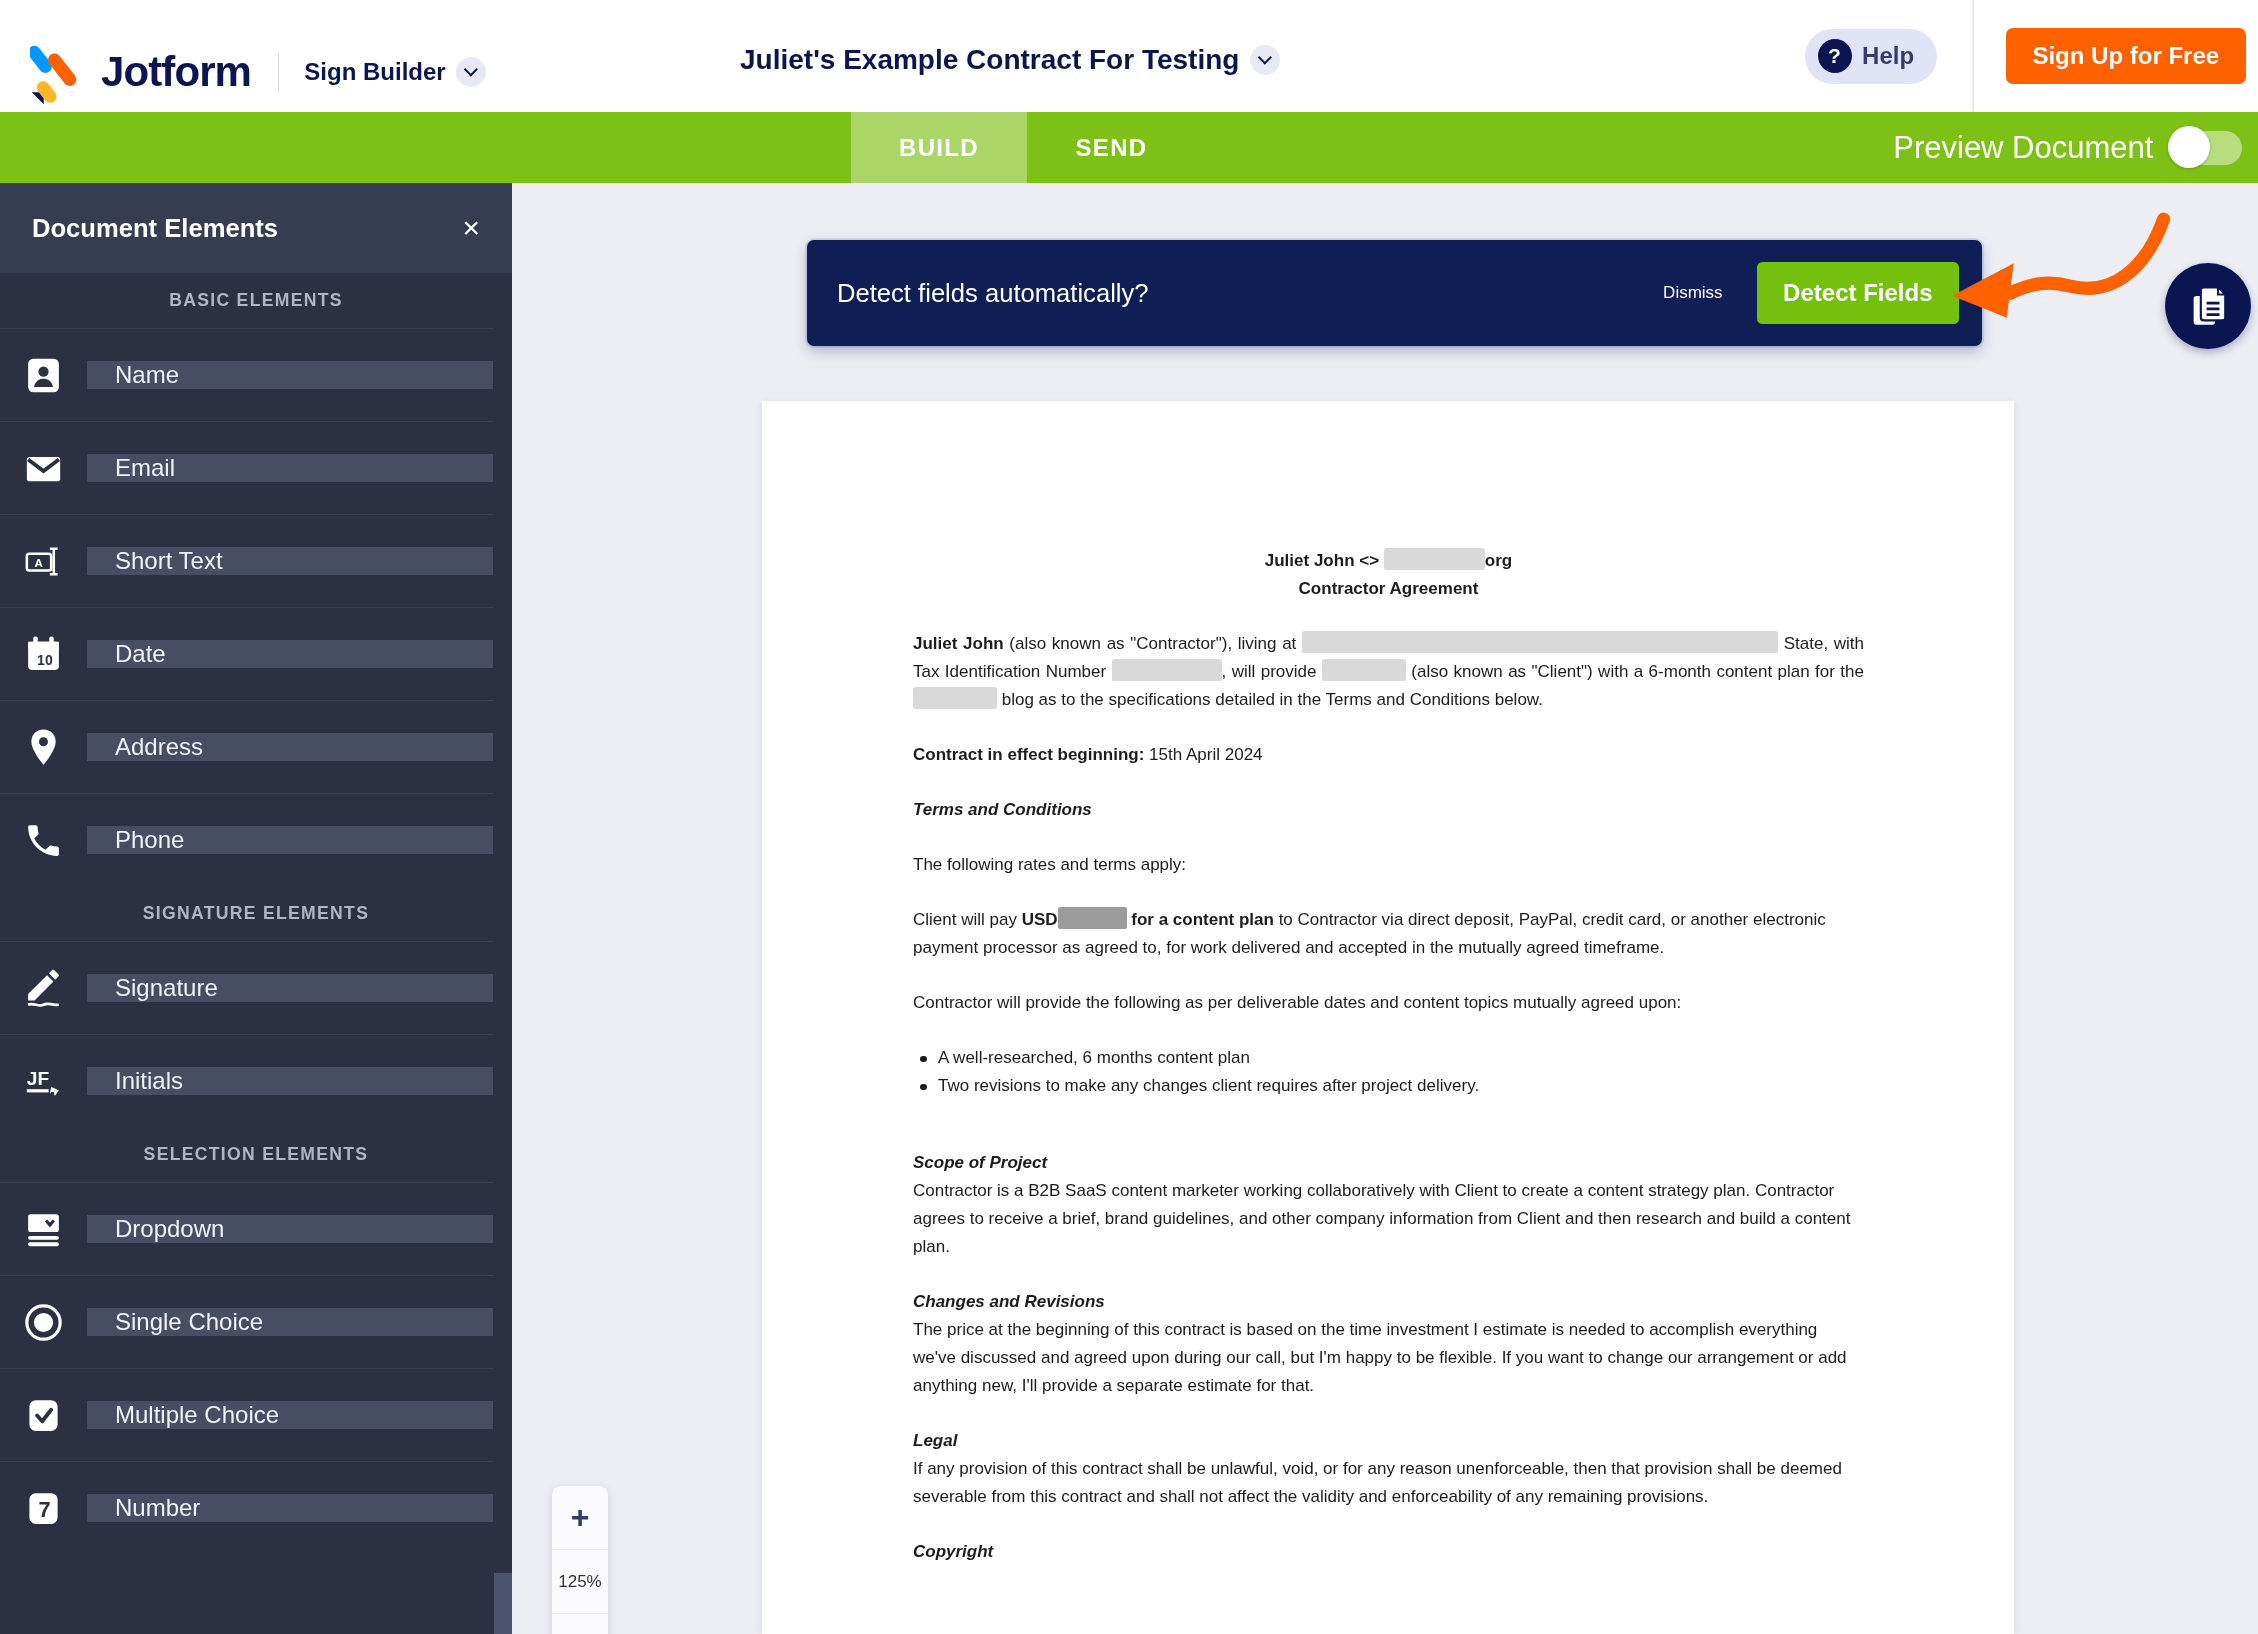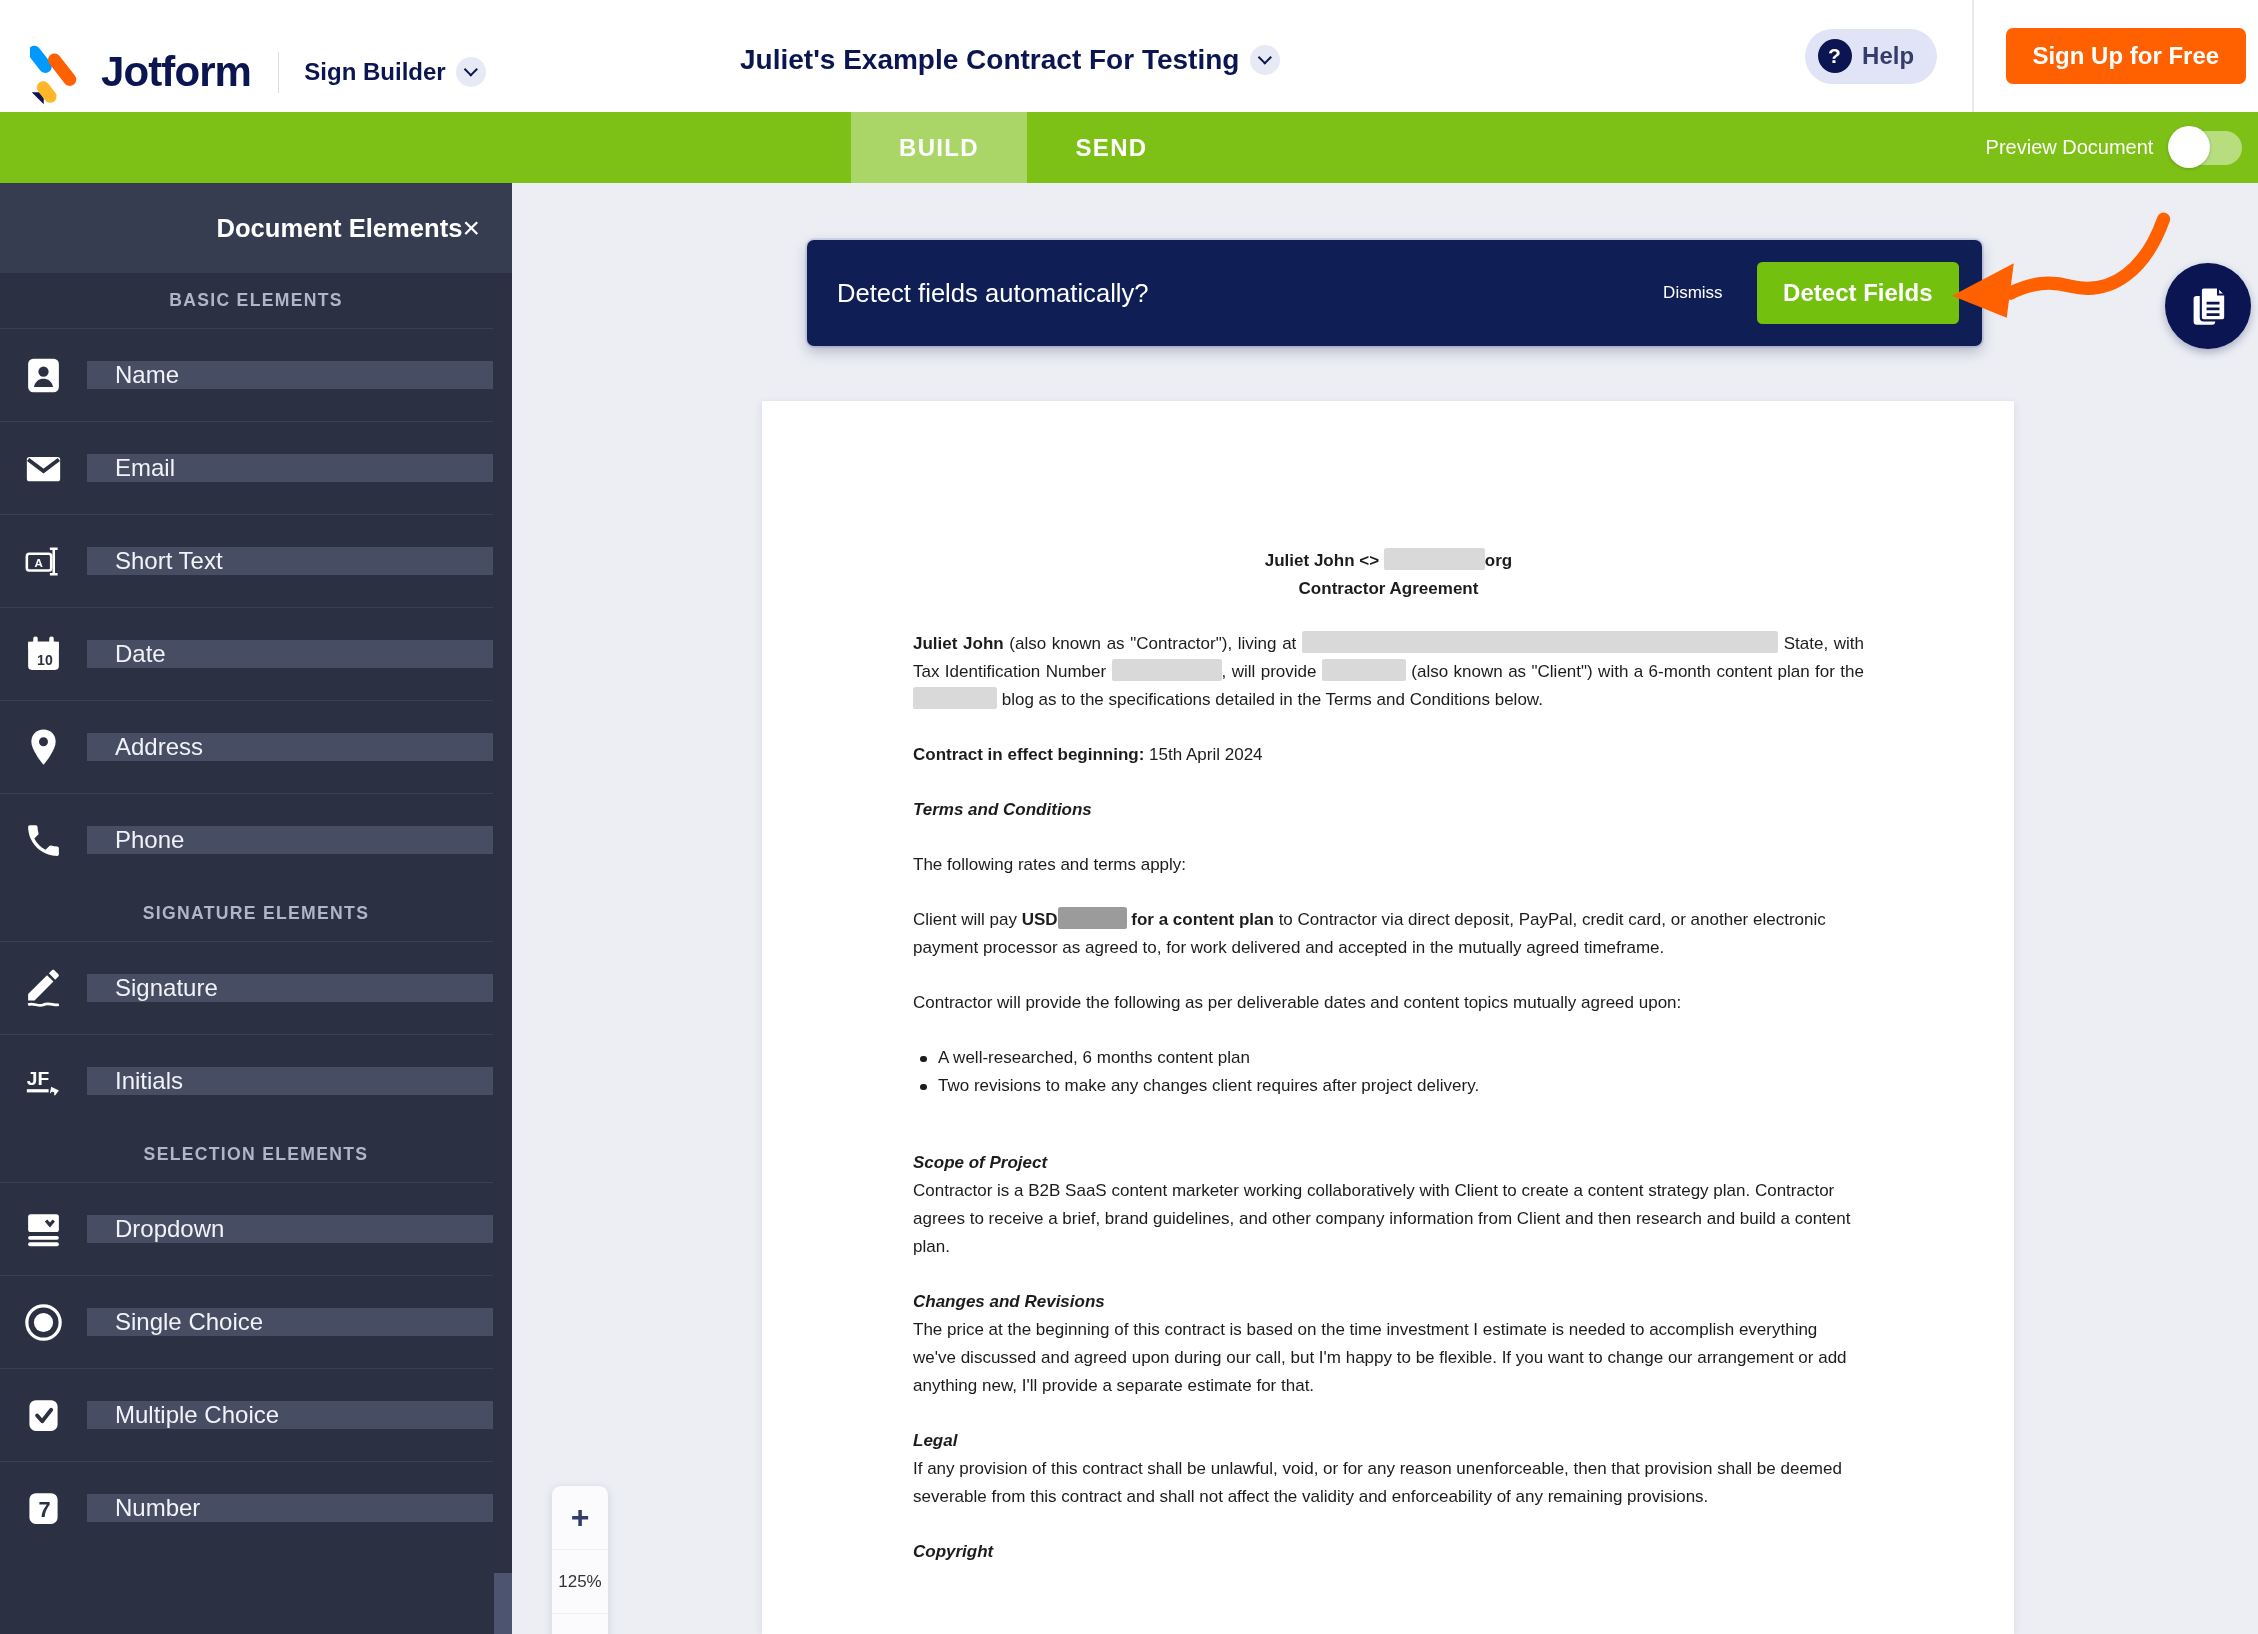--- a/index.html
+++ b/index.html
@@ -34,30 +34,30 @@
                 font-family:"Liberation Sans",sans-serif; }
 
   
   .tabbar { position:absolute; left:0; top:112px; width:2258px; height:71px; background:#7dc116; }
   .tabs { position:absolute; left:851px; top:0; height:71px; display:flex; }
   .tab { height:71px; display:flex; align-items:center; justify-content:center; color:#ffffff;
          font-size:24px; font-weight:bold; letter-spacing:1.3px; cursor:pointer; }
   .tab.active { background:rgba(255,255,255,0.35); }
   .t-build { width:176px; } .t-settings { width:231px; } .t-send { width:169px; }
   .preview-wrap { position:absolute; right:16px; top:0; height:71px; display:flex; align-items:center; }
-  .preview-lb { color:#ffffff; font-size:20px; margin-right:17.6px; }
+  .preview-lb { color:#ffffff; font-size:31px; margin-right:17.6px; }
   .toggle { position:relative; width:71px; height:34px; border-radius:17px;
             background:rgba(255,255,255,0.45); cursor:pointer; }
   .knob { position:absolute; left:-3.5px; top:-4.4px; width:42px; height:42px; border-radius:50%;
           background:#ffffff; box-shadow:0 0.9px 3.5px rgba(0,0,0,.2); }
 
   
   .sidebar { position:absolute; left:0; top:183px; width:512px; height:1452px; background:#2b3143; }
   .sb-head { height:90px; background:#363d51; display:flex; align-items:center;
-             justify-content:flex-end; padding:0 32px; }
+             justify-content:space-between; padding:0 32px; }
   .sb-title { color:#ffffff; font-size:25.6px; font-weight:bold; }
   .sb-close { color:#ffffff; font-size:30px; font-weight:300; cursor:pointer; line-height:1; }
   .sb-band { height:55px; background:#2b3143; display:flex; align-items:center; justify-content:center; }
   .sb-band span { color:#aeb6c8; font-size:17.6px; font-weight:bold; letter-spacing:1.3px; }
   .s-row { display:flex; height:93px; width:493px; cursor:pointer; border-top:1.8px solid rgba(255,255,255,0.08);align-items:center; }
   .s-row:first-of-type { border-top:none; }
   .s-ic { width:87px; background:#2b3143; display:flex; align-items:center; justify-content:center; flex:none; }
   .s-ic svg { width:41px; height:41px; }
   .s-lb { flex:1; background:#474e63; color:#f1f3f8; font-size:24px; display:flex; align-items:center;
           padding-left:28px; }

